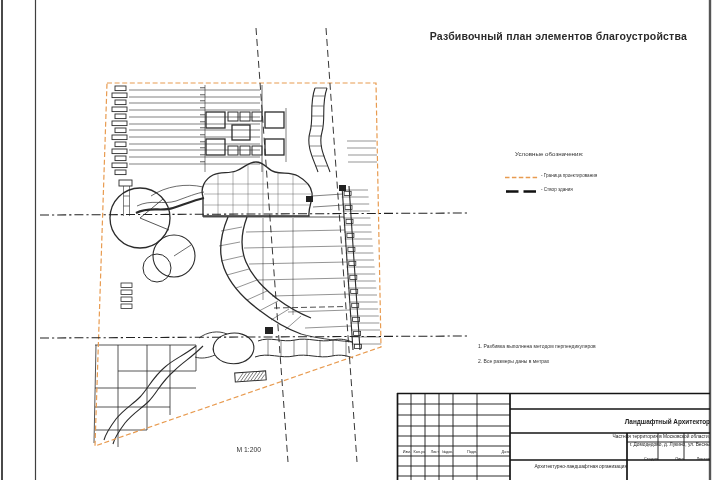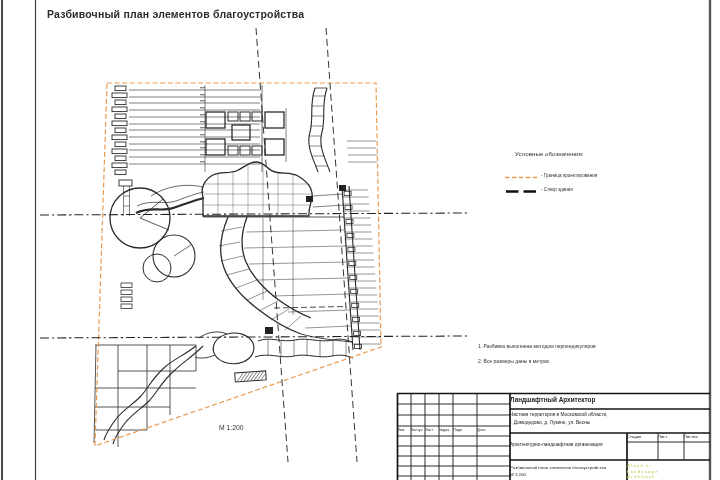--- a/index.html
+++ b/index.html
@@ -1,19 +1,19 @@
 <!DOCTYPE html>
 <html><head>
 <meta charset="utf-8">
 <style>
   html,body{margin:0;padding:0;background:#e8e8e8;}
   .sheet{position:relative;width:720px;height:480px;background:#ffffff;overflow:hidden;
          font-family:"Liberation Sans",sans-serif;color:#2e2e2e;}
   .abs{position:absolute;line-height:1;white-space:nowrap;}
-  .ctr{text-align:left;}
+  .ctr{text-align:right;margin-top:22px;}
   .sheet-title{font-size:10.5px;font-weight:600;letter-spacing:.2px;color:#2b2b2b;}
   .legend-head{font-size:6.2px;color:#333;}
   .legend-lab{font-size:4.6px;color:#333;}
   .note{font-size:5px;color:#333;}
   .scale-lab{font-size:6.8px;color:#333;}
   .tb-org{font-size:6.4px;font-weight:600;color:#222;}
   .tb-addr{font-size:4.8px;color:#222;}
   .tb-firm{font-size:4.8px;color:#222;}
   .tb-col{font-size:3.8px;color:#222;}
   .tb-stage{font-size:4.2px;color:#222;}

